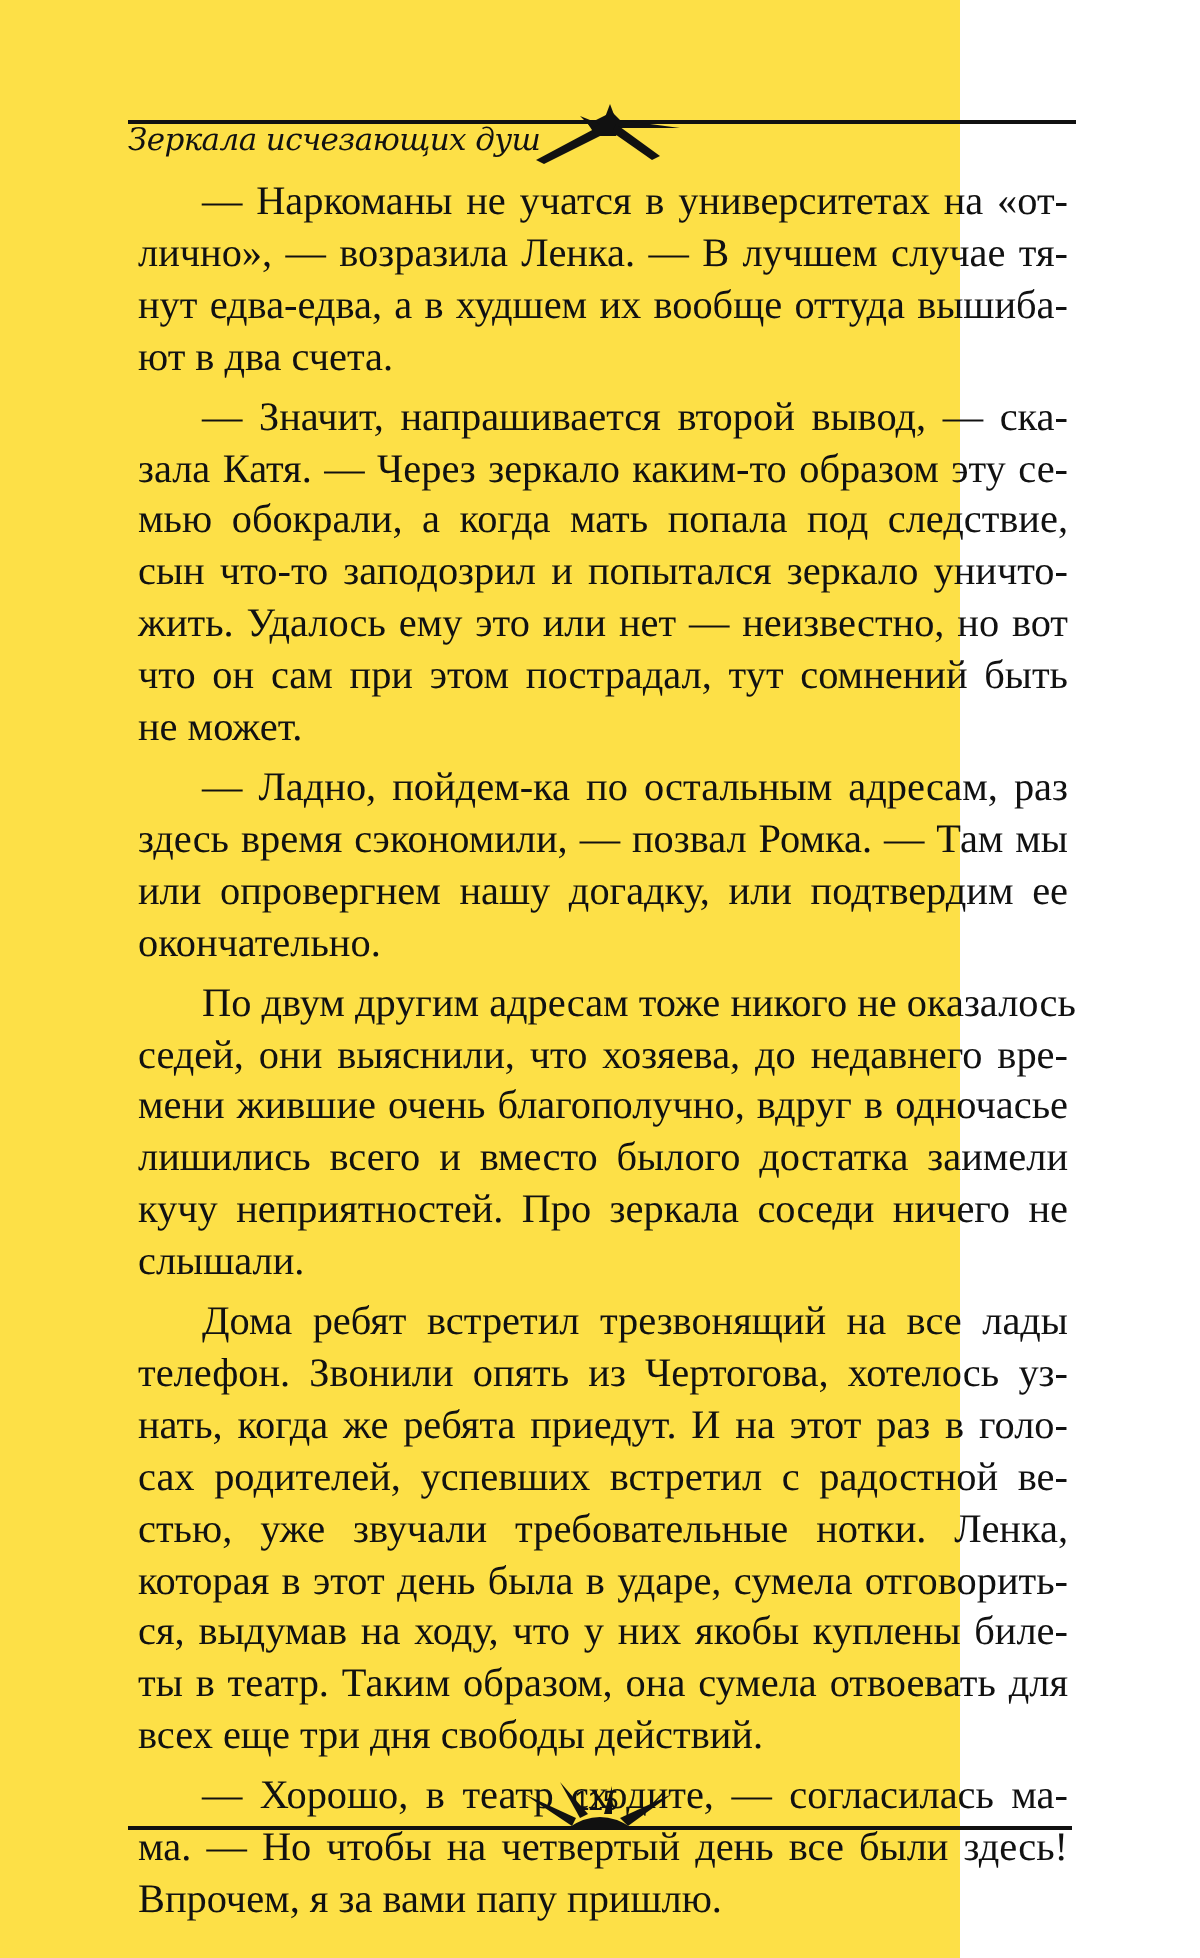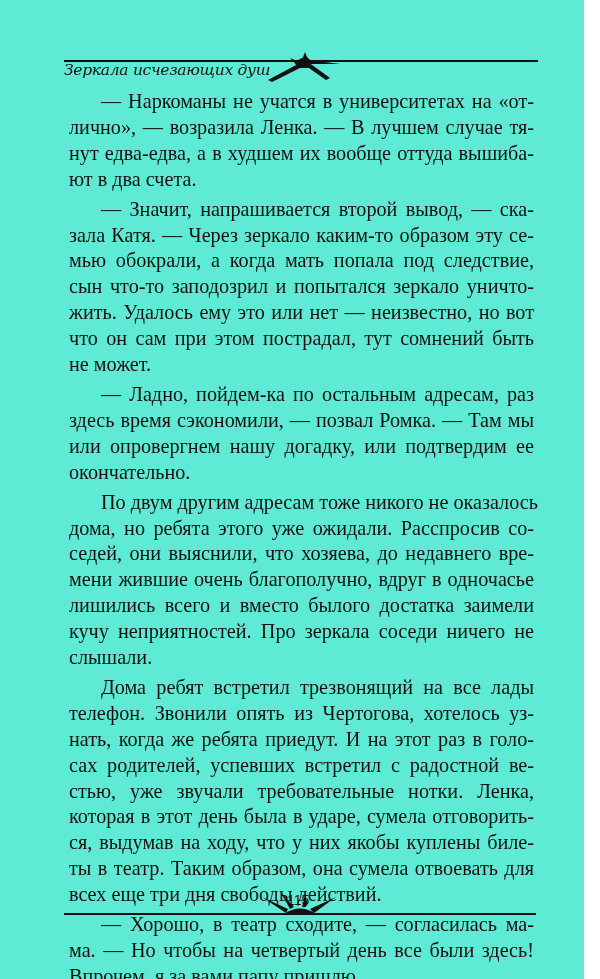--- a/index.html
+++ b/index.html
@@ -1,17 +1,17 @@
 <!DOCTYPE html>
 <html><head>
 <meta charset="utf-8">
 <style>
   html, body { margin: 0; padding: 0; background: #ffffff; }
   body { width: 600px; height: 979px; position: relative; overflow: hidden; }
-  .page { position: absolute; left: 0; top: 0; width: 584px; height: 979px; background: #5eead4; }
+  .page { position: absolute; left: 0; top: 0; width: 480px; height: 979px; background: #fde047; }
   .header-rule { position: absolute; left: 64px; top: 60px; width: 474px; height: 2px; background: #111; }
   .header-title {
     position: absolute; left: 64px; top: 61px;
     font-family: "DejaVu Serif", serif; font-style: italic;
     font-size: 15.5px; color: #111; letter-spacing: -0.3px; white-space: nowrap;
   }
   .ornament { position: absolute; }
   .body-text {
     position: absolute; left: 65px; top: 85px; width: 473px;
     font-family: "Liberation Serif", serif; font-size: 20.2px; line-height: 25.9px;
@@ -66,21 +66,20 @@
       <span class="line last" style="text-indent:0">не может.</span>
     </p>
     <p class="para">
       <span class="line">— Ладно, пойдем-ка по остальным адресам, раз</span>
       <span class="line" style="text-indent:0">здесь время сэкономили, — позвал Ромка. — Там мы</span>
       <span class="line" style="text-indent:0">или опровергнем нашу догадку, или подтвердим ее</span>
       <span class="line last" style="text-indent:0">окончательно.</span>
     </p>
     <p class="para">
       <span class="line">По двум другим адресам тоже никого не оказалось</span>
-      <span class="line" style="text-indent:0">дома, но ребята этого уже ожидали. Расспросив со-</span>
       <span class="line" style="text-indent:0">седей, они выяснили, что хозяева, до недавнего вре-</span>
       <span class="line" style="text-indent:0">мени жившие очень благополучно, вдруг в одночасье</span>
       <span class="line" style="text-indent:0">лишились всего и вместо былого достатка заимели</span>
       <span class="line" style="text-indent:0">кучу неприятностей. Про зеркала соседи ничего не</span>
       <span class="line last" style="text-indent:0">слышали.</span>
     </p>
     <p class="para">
       <span class="line">Дома ребят встретил трезвонящий на все лады</span>
       <span class="line" style="text-indent:0">телефон. Звонили опять из Чертогова, хотелось уз-</span>
       <span class="line" style="text-indent:0">нать, когда же ребята приедут. И на этот раз в голо-</span>

